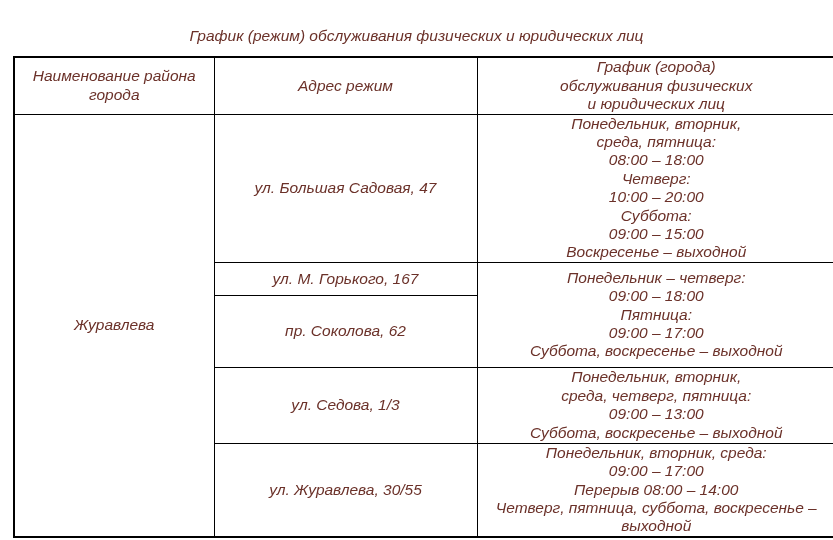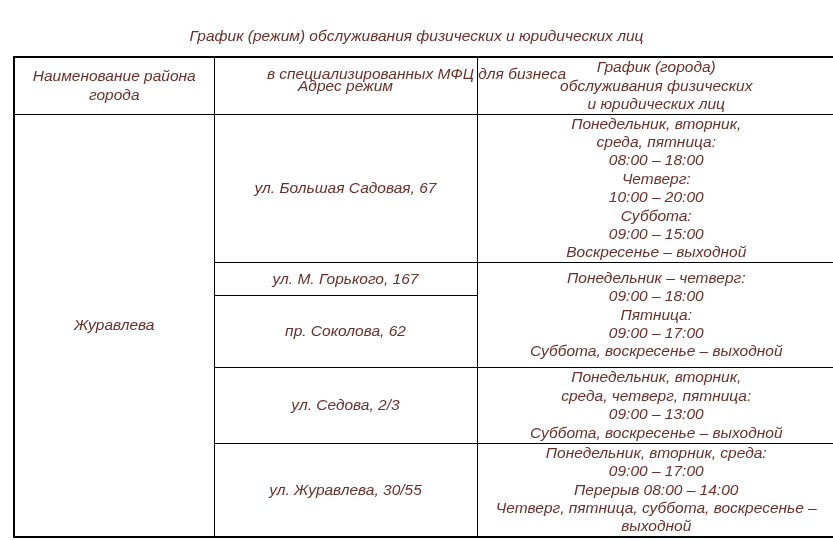--- a/index.html
+++ b/index.html
@@ -53,41 +53,40 @@
   tr.row-4       { height: 76px;  }
   tr.row-5       { height: 91px;  }
 </style>
 </head>
 <body>
 
 <div class="page">
 
   <div class="doc-title">
     <div>График (режим) обслуживания физических и юридических лиц</div>
-    <div>в специализированных МФЦ для бизнеса</div>
   </div>
 
   <table class="schedule-table">
     <colgroup>
       <col class="c-district">
       <col class="c-address">
       <col class="c-schedule">
     </colgroup>
     <tbody>
       <tr class="row-header">
         <th>Наименование района
 города</th>
         <th>Адрес режим</th>
         <th>График (города)
 обслуживания физических
 и юридических лиц</th>
       </tr>
       <tr class="row-1">
         <td rowspan="5">Журавлева</td>
-        <td>ул. Большая Садовая, 67</td>
+        <td>ул. Большая Садовая, 47</td>
         <td>Понедельник, вторник,
 среда, пятница:
 08:00 – 18:00
 Четверг:
 10:00 – 20:00
 Суббота:
 09:00 – 15:00
 Воскресенье – выходной</td>
       </tr>
       <tr class="row-2">
@@ -95,21 +94,21 @@
         <td rowspan="2">Понедельник – четверг:
 09:00 – 18:00
 Пятница:
 09:00 – 17:00
 Суббота, воскресенье – выходной</td>
       </tr>
       <tr class="row-3">
         <td>пр. Соколова, 62</td>
       </tr>
       <tr class="row-4">
-        <td>ул. Седова, 2/3</td>
+        <td>ул. Седова, 1/3</td>
         <td>Понедельник, вторник,
 среда, четверг, пятница:
 09:00 – 13:00
 Суббота, воскресенье – выходной</td>
       </tr>
       <tr class="row-5">
         <td>ул. Журавлева, 30/55</td>
         <td>Понедельник, вторник, среда:
 09:00 – 17:00
 Перерыв 08:00 – 14:00

